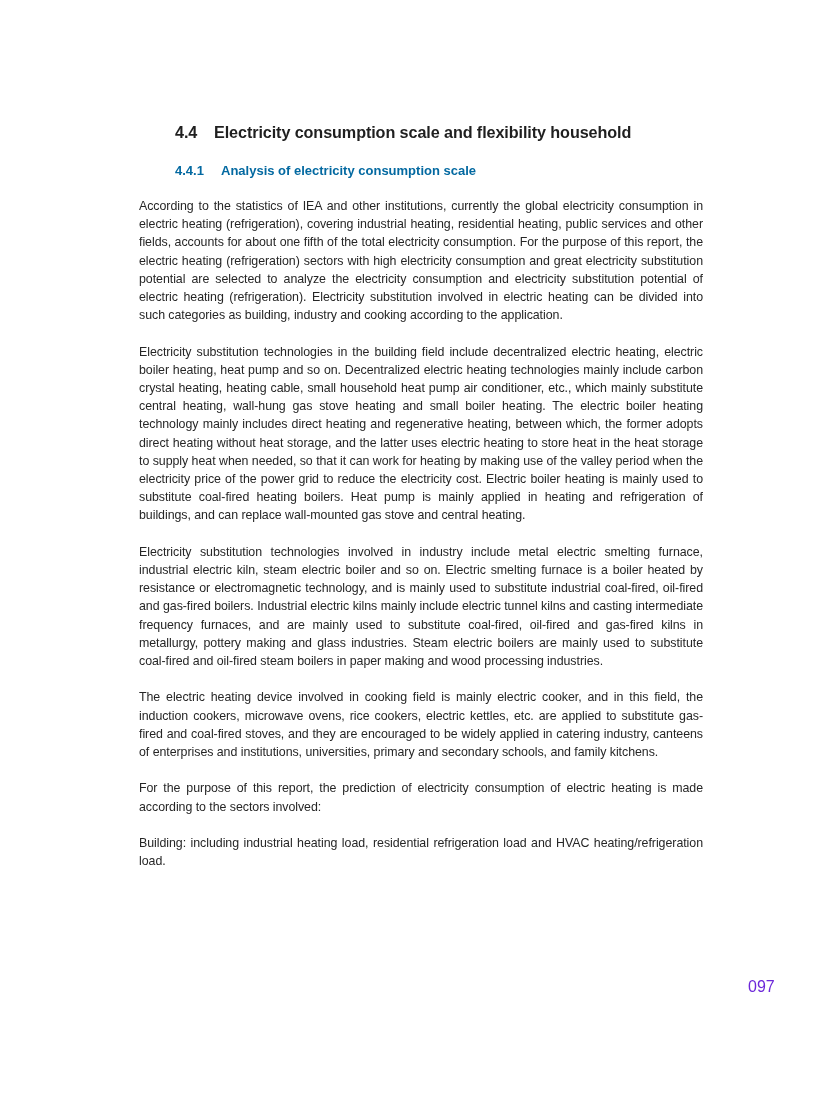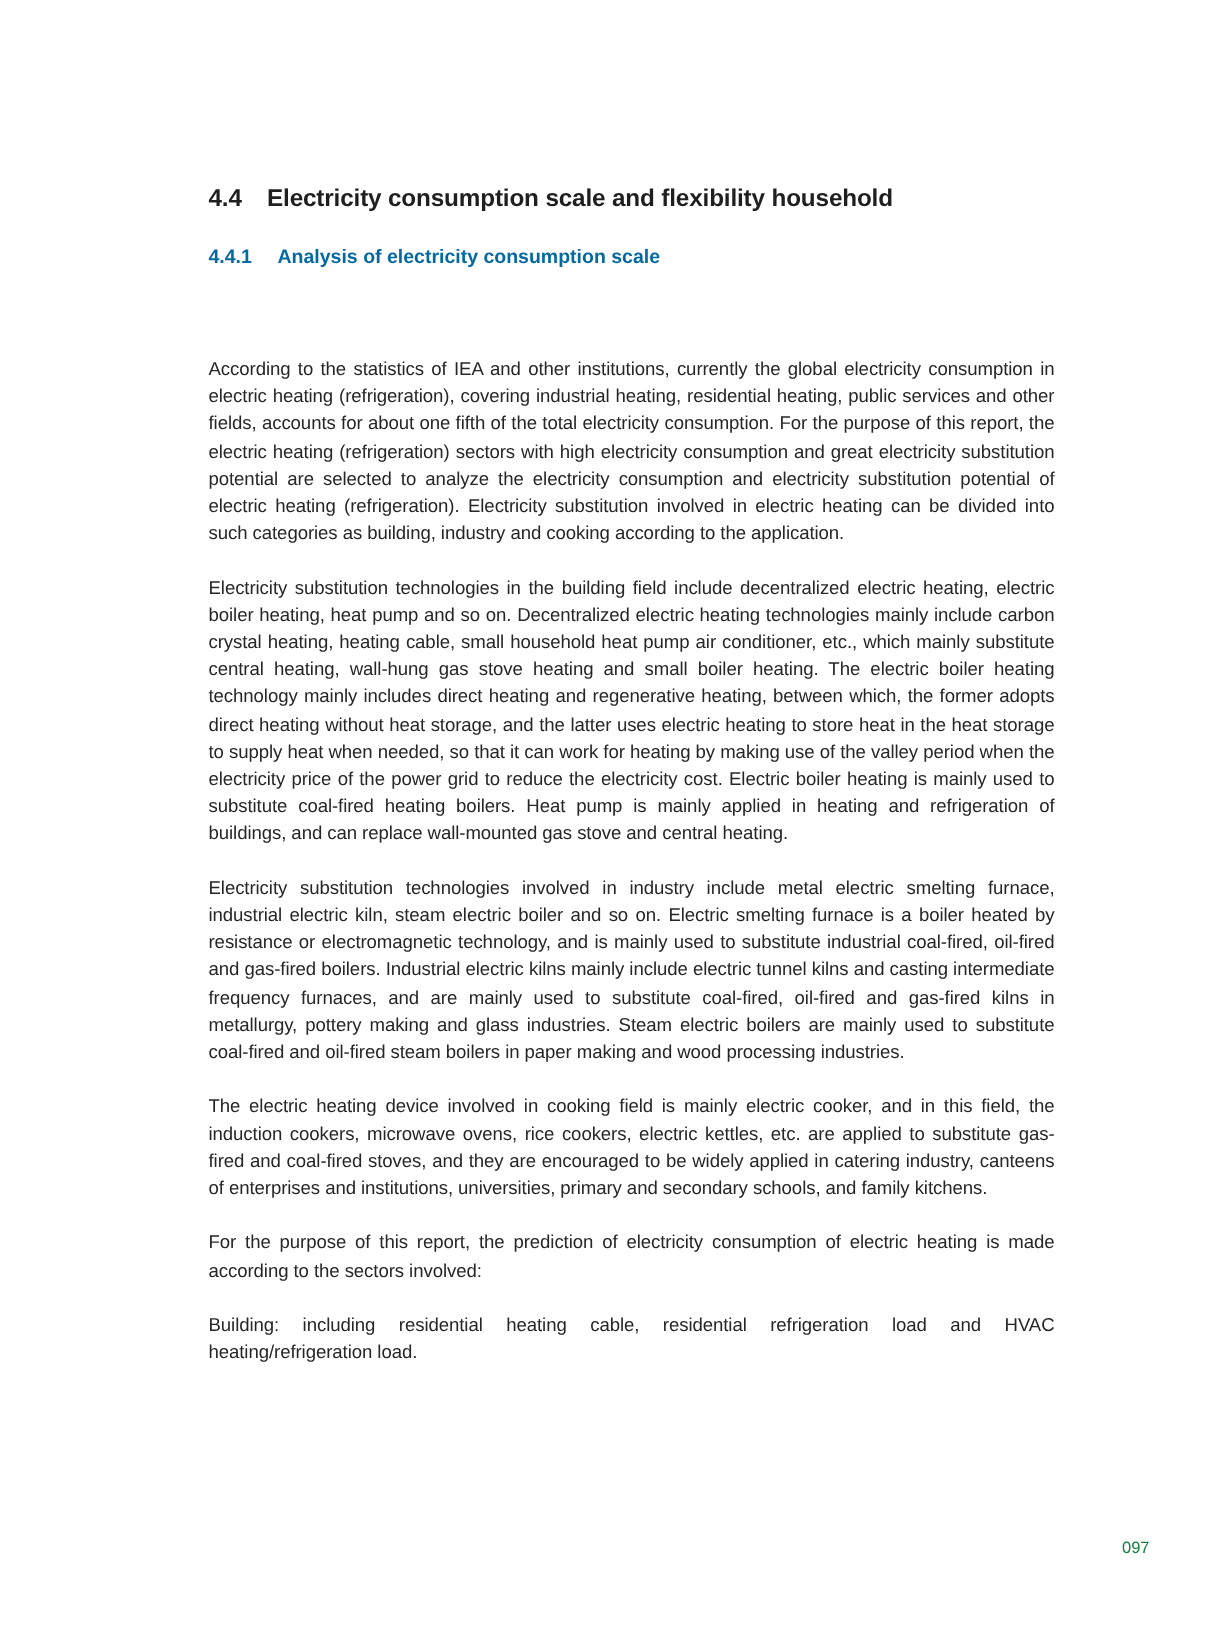--- a/index.html
+++ b/index.html
@@ -37,61 +37,61 @@
       top: 163px;
       left: 0;
       width: 600px;
       font-size: 13px;
       font-weight: bold;
       color: #0369a1;
       white-space: nowrap;
     }
     .num {
       display: inline-block;
+      margin-left: 36px;
     }
     .h-section .num { width: 39px; }
     .h-sub .num { width: 46px; }
     .body {
       position: absolute;
       top: 197px;
       left: 0;
       width: 564px;
-      margin-top: 40px;
     }
     .para {
       margin: 0 0 18.2px 0;
       font-size: 12.4px;
       line-height: 18.2px;
       text-align: justify;
       color: #262626;
       letter-spacing: -0.05px;
     }
     .page-number {
       position: absolute;
       left: 748px;
-      top: 1026px;
-      font-size: 11px;
-      color: #15803d;
+      top: 978px;
+      font-size: 16px;
+      color: #6d28d9;
     }
   </style>
 </head>
 <body>
 
 <div class="page">
   <div class="h-section">
     <span class="num">4.4</span><span>Electricity consumption scale and flexibility household</span>
   </div>
 
   <div class="h-sub">
     <span class="num">4.4.1</span><span>Analysis of electricity consumption scale</span>
   </div>
 
   <div class="body">
     <p class="para">According to the statistics of IEA and other institutions, currently the global electricity consumption in electric heating (refrigeration), covering industrial heating, residential heating, public services and other fields, accounts for about one fifth of the total electricity consumption. For the purpose of this report, the electric heating (refrigeration) sectors with high electricity consumption and great electricity substitution potential are selected to analyze the electricity consumption and electricity substitution potential of electric heating (refrigeration). Electricity substitution involved in electric heating can be divided into such categories as building, industry and cooking according to the application.</p>
     <p class="para">Electricity substitution technologies in the building field include decentralized electric heating, electric boiler heating, heat pump and so on. Decentralized electric heating technologies mainly include carbon crystal heating, heating cable, small household heat pump air conditioner, etc., which mainly substitute central heating, wall-hung gas stove heating and small boiler heating. The electric boiler heating technology mainly includes direct heating and regenerative heating, between which, the former adopts direct heating without heat storage, and the latter uses electric heating to store heat in the heat storage to supply heat when needed, so that it can work for heating by making use of the valley period when the electricity price of the power grid to reduce the electricity cost. Electric boiler heating is mainly used to substitute coal-fired heating boilers. Heat pump is mainly applied in heating and refrigeration of buildings, and can replace wall-mounted gas stove and central heating.</p>
     <p class="para">Electricity substitution technologies involved in industry include metal electric smelting furnace, industrial electric kiln, steam electric boiler and so on. Electric smelting furnace is a boiler heated by resistance or electromagnetic technology, and is mainly used to substitute industrial coal-fired, oil-fired and gas-fired boilers. Industrial electric kilns mainly include electric tunnel kilns and casting intermediate frequency furnaces, and are mainly used to substitute coal-fired, oil-fired and gas-fired kilns in metallurgy, pottery making and glass industries. Steam electric boilers are mainly used to substitute coal-fired and oil-fired steam boilers in paper making and wood processing industries.</p>
     <p class="para">The electric heating device involved in cooking field is mainly electric cooker, and in this field, the induction cookers, microwave ovens, rice cookers, electric kettles, etc. are applied to substitute gas-fired and coal-fired stoves, and they are encouraged to be widely applied in catering industry, canteens of enterprises and institutions, universities, primary and secondary schools, and family kitchens.</p>
     <p class="para">For the purpose of this report, the prediction of electricity consumption of electric heating is made according to the sectors involved:</p>
-    <p class="para">Building: including residential heating cable, residential refrigeration load and HVAC heating/refrigeration load.</p>
+    <p class="para">Building: including industrial heating load, residential refrigeration load and HVAC heating/refrigeration load.</p>
   </div>
 </div>
 
 <div class="page-number">097</div>
 
 </body></html>

